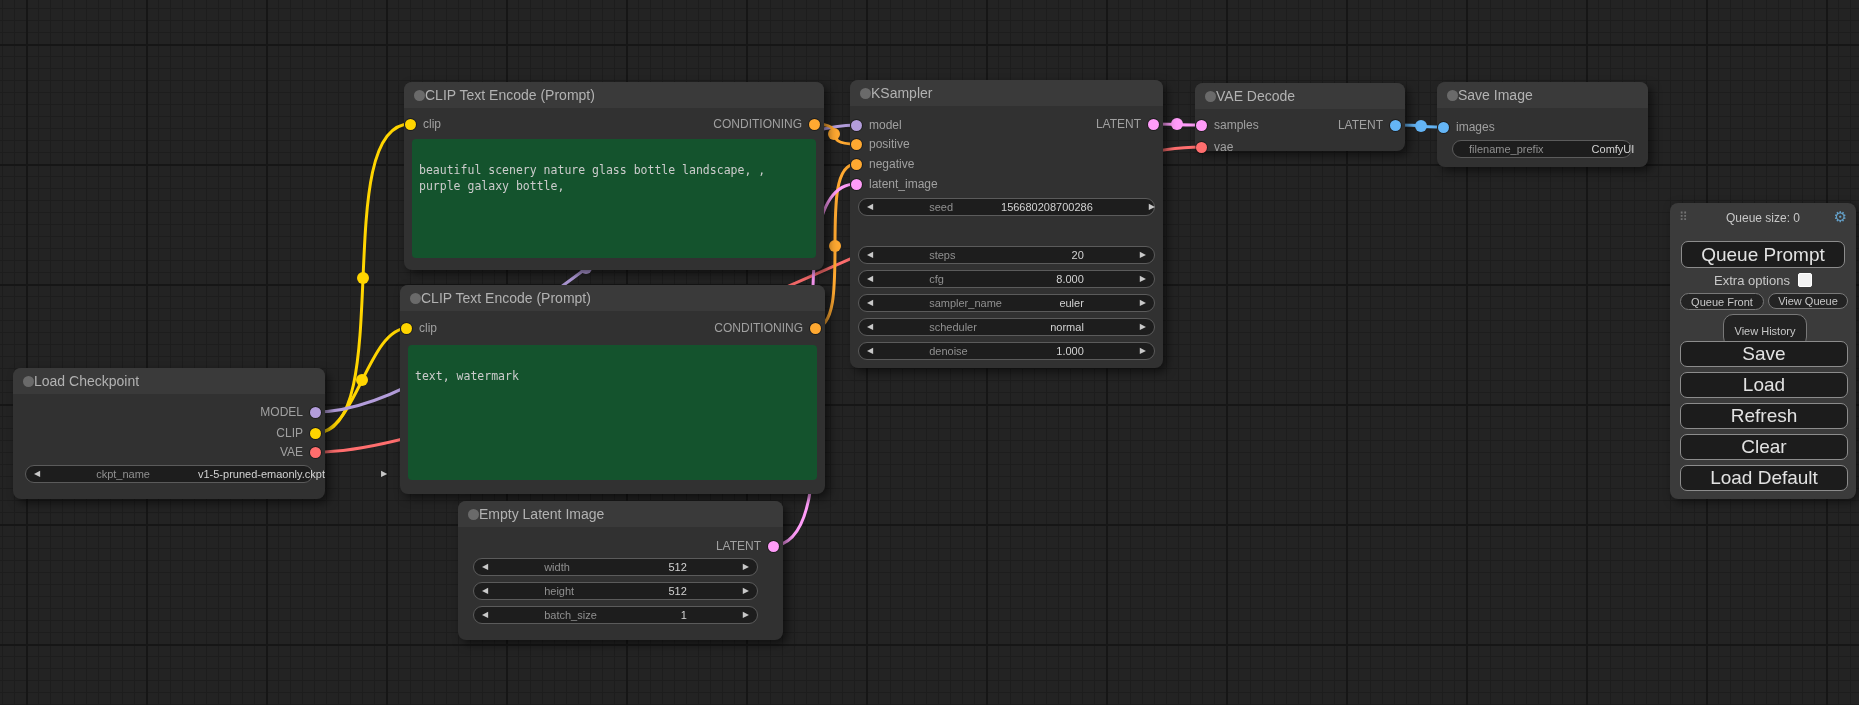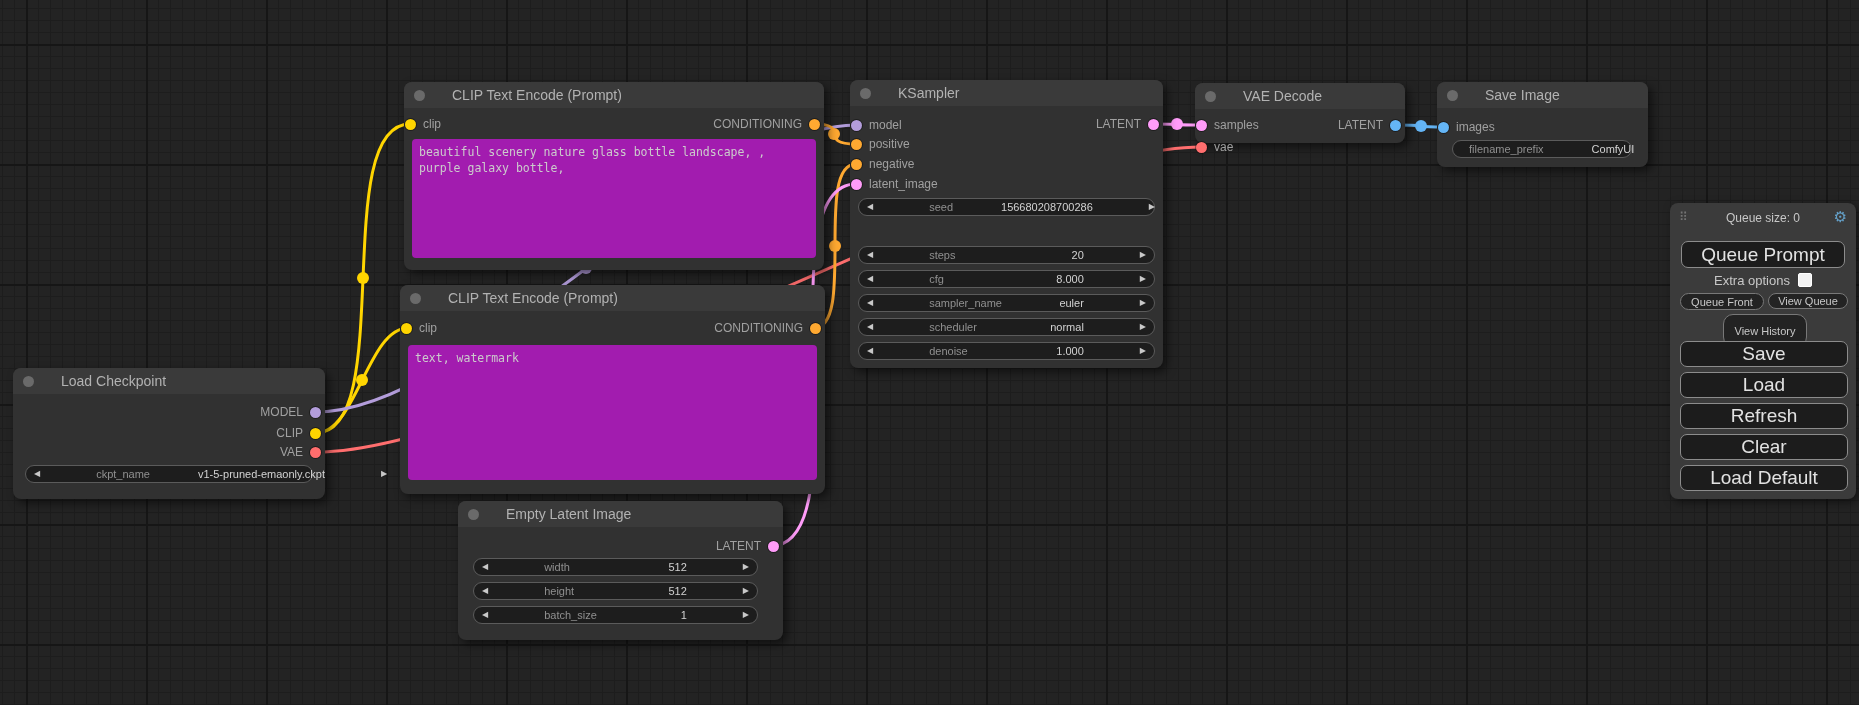--- a/index.html
+++ b/index.html
@@ -17,33 +17,33 @@
     background-position:26px 0,0 44px,2px 0,0 8px;
   }
   svg.wires{position:absolute;left:0;top:0;z-index:1;}
   svg.wires path{fill:none;stroke-width:3;stroke-linecap:round;}
   .node{
     position:absolute;z-index:2;background:#313131;border-radius:8px;
     box-shadow:4px 4px 10px rgba(0,0,0,.55);
   }
   .ntitle{
     position:absolute;left:0;top:0;right:0;height:26px;background:#3a3a3a;
-    border-radius:8px 8px 0 0;display:flex;align-items:center;gap:27px;
+    border-radius:8px 8px 0 0;display:flex;align-items:center;gap:0;
     padding-left:10px;font-size:14px;color:#b2b2b2;
   }
   .tdot{width:11px;height:11px;border-radius:50%;background:#6a6a6a;flex:0 0 auto;}
   .slot{position:absolute;left:0;right:0;height:16px;display:flex;align-items:center;font-size:12px;color:#a0a0a0;}
   .slot .dot{position:absolute;width:11px;height:11px;border-radius:50%;box-shadow:0 0 0 1px rgba(0,0,0,.4);}
   .slot.in .dot{left:1px;}
   .slot.in .slabel{margin-left:19px;}
   .slot.out{justify-content:flex-end;}
   .slot.out .dot{right:4px;}
   .slot.out .slabel{margin-right:22px;}
   .ta{
-    position:absolute;background:#a21caf;border-radius:4px;padding:5px 7px;
+    position:absolute;background:#14532d;border-radius:4px;padding:23px 7px;
     font-family:"DejaVu Sans Mono",monospace;font-size:11.5px;line-height:1.4;
     color:#cccccc;white-space:pre-wrap;overflow:hidden;
   }
   .widget{
     position:absolute;height:18px;background:#1d1d1d;border:1px solid #5b5b5b;
     border-radius:10px;display:flex;align-items:center;font-size:11px;
     padding:0 8px;color:#909090;gap:48px;
   }
   .warr{color:#c8c8c8;font-size:8px;line-height:1;flex:0 0 auto;}
   .wlabel{margin-left:8px;margin-right:auto;color:#909090;white-space:nowrap;}
@@ -238,21 +238,21 @@
       <span class="warr">▶</span>
     </div>
     <div class="widget" style="left:8px;top:262px;width:297px">
       <span class="warr">◀</span>
       <span class="wlabel">denoise</span>
       <span class="wvalue">1.000</span>
       <span class="warr">▶</span>
     </div>
   </div>
 
-  <div class="node" style="left:1195px;top:83px;width:210px;height:60px">
+  <div class="node" style="left:1195px;top:83px;width:210px;height:68px">
     <div class="ntitle">
       <span class="tdot"></span>
       <span>VAE Decode</span>
     </div>
     <div class="slot in" style="top:34px">
       <span class="dot" style="background-color: rgb(255, 156, 249);"></span>
       <span class="slabel">samples</span>
     </div>
     <div class="slot in" style="top:56px">
       <span class="dot" style="background-color: rgb(255, 110, 110);"></span>

